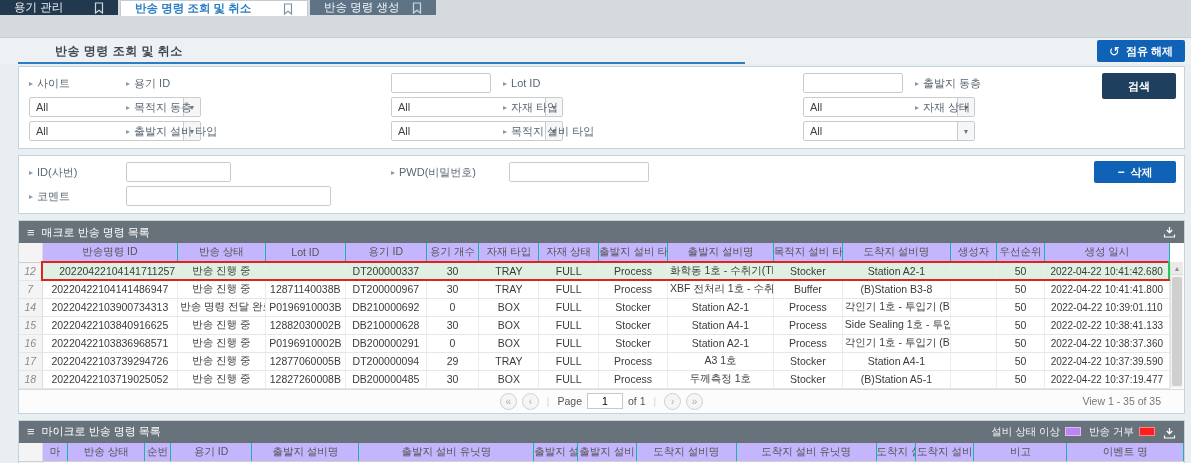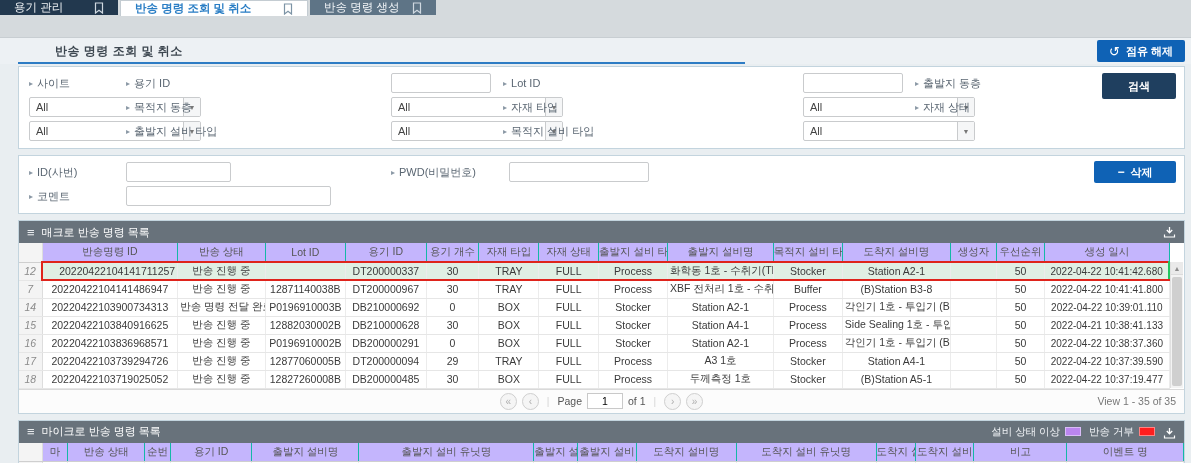--- a/index.html
+++ b/index.html
@@ -66,21 +66,21 @@
 
   .vscroll { position:absolute; top:41px; right:1px; width:13px; height:126px; background:#f3f3f3; border-left:1px solid #e0e0e0; }
   .vs-up { height:13px; display:flex; align-items:center; justify-content:center; font-size:7px; color:#8d8d8d; background:#eaeaea; border-bottom:1px solid #dcdcdc; }
   .vs-thumb { position:absolute; top:15px; left:1px; right:1px; bottom:2px; background:#cfcfcf; border-radius:2px; }
 
   .tfoot { position:relative; height:24px; background:#fcfcfc; border-top:1px solid #d9d9d9; display:flex; align-items:center; justify-content:center; gap:5px; }
   .pgbtn { width:17px; height:17px; border-radius:50%; border:1px solid #cfcfcf; background:#f5f5f5; color:#aeaeae; font-size:10px; display:flex; align-items:center; justify-content:center; cursor:pointer; }
   .pg-sep { color:#d5d5d5; font-size:10px; padding:0 3px; }
   .pg-lab { font-size:10.5px; color:#555; }
   .pg-in { width:36px; height:16px; border:1px solid #c9c9c9; font-size:10.5px; text-align:center; font-family:inherit; }
-  .view-info { position:absolute; right:8px; font-size:10.5px; color:#777; }
+  .view-info { position:absolute; right:23px; font-size:10.5px; color:#777; }
 
   .tp2 { height:80px; overflow:hidden; }
 </style>
 </head>
 <body>
 
 <div class="app">
 
   <div class="tabbar">
     <div class="tab tab-dark">
@@ -335,21 +335,21 @@
                 <td>DB210000628</td>
                 <td>30</td>
                 <td>BOX</td>
                 <td>FULL</td>
                 <td>Stocker</td>
                 <td>Station A4-1</td>
                 <td>Process</td>
                 <td>Side Sealing 1호 - 투입기(B</td>
                 <td></td>
                 <td>50</td>
-                <td>2022-04-21 10:38:41.133</td>
+                <td>2022-02-22 10:38:41.133</td>
               </tr>
               <tr>
                 <td>16</td>
                 <td>20220422103836968571</td>
                 <td>반송 진행 중</td>
                 <td>P0196910002B</td>
                 <td>DB200000291</td>
                 <td>0</td>
                 <td>BOX</td>
                 <td>FULL</td>

